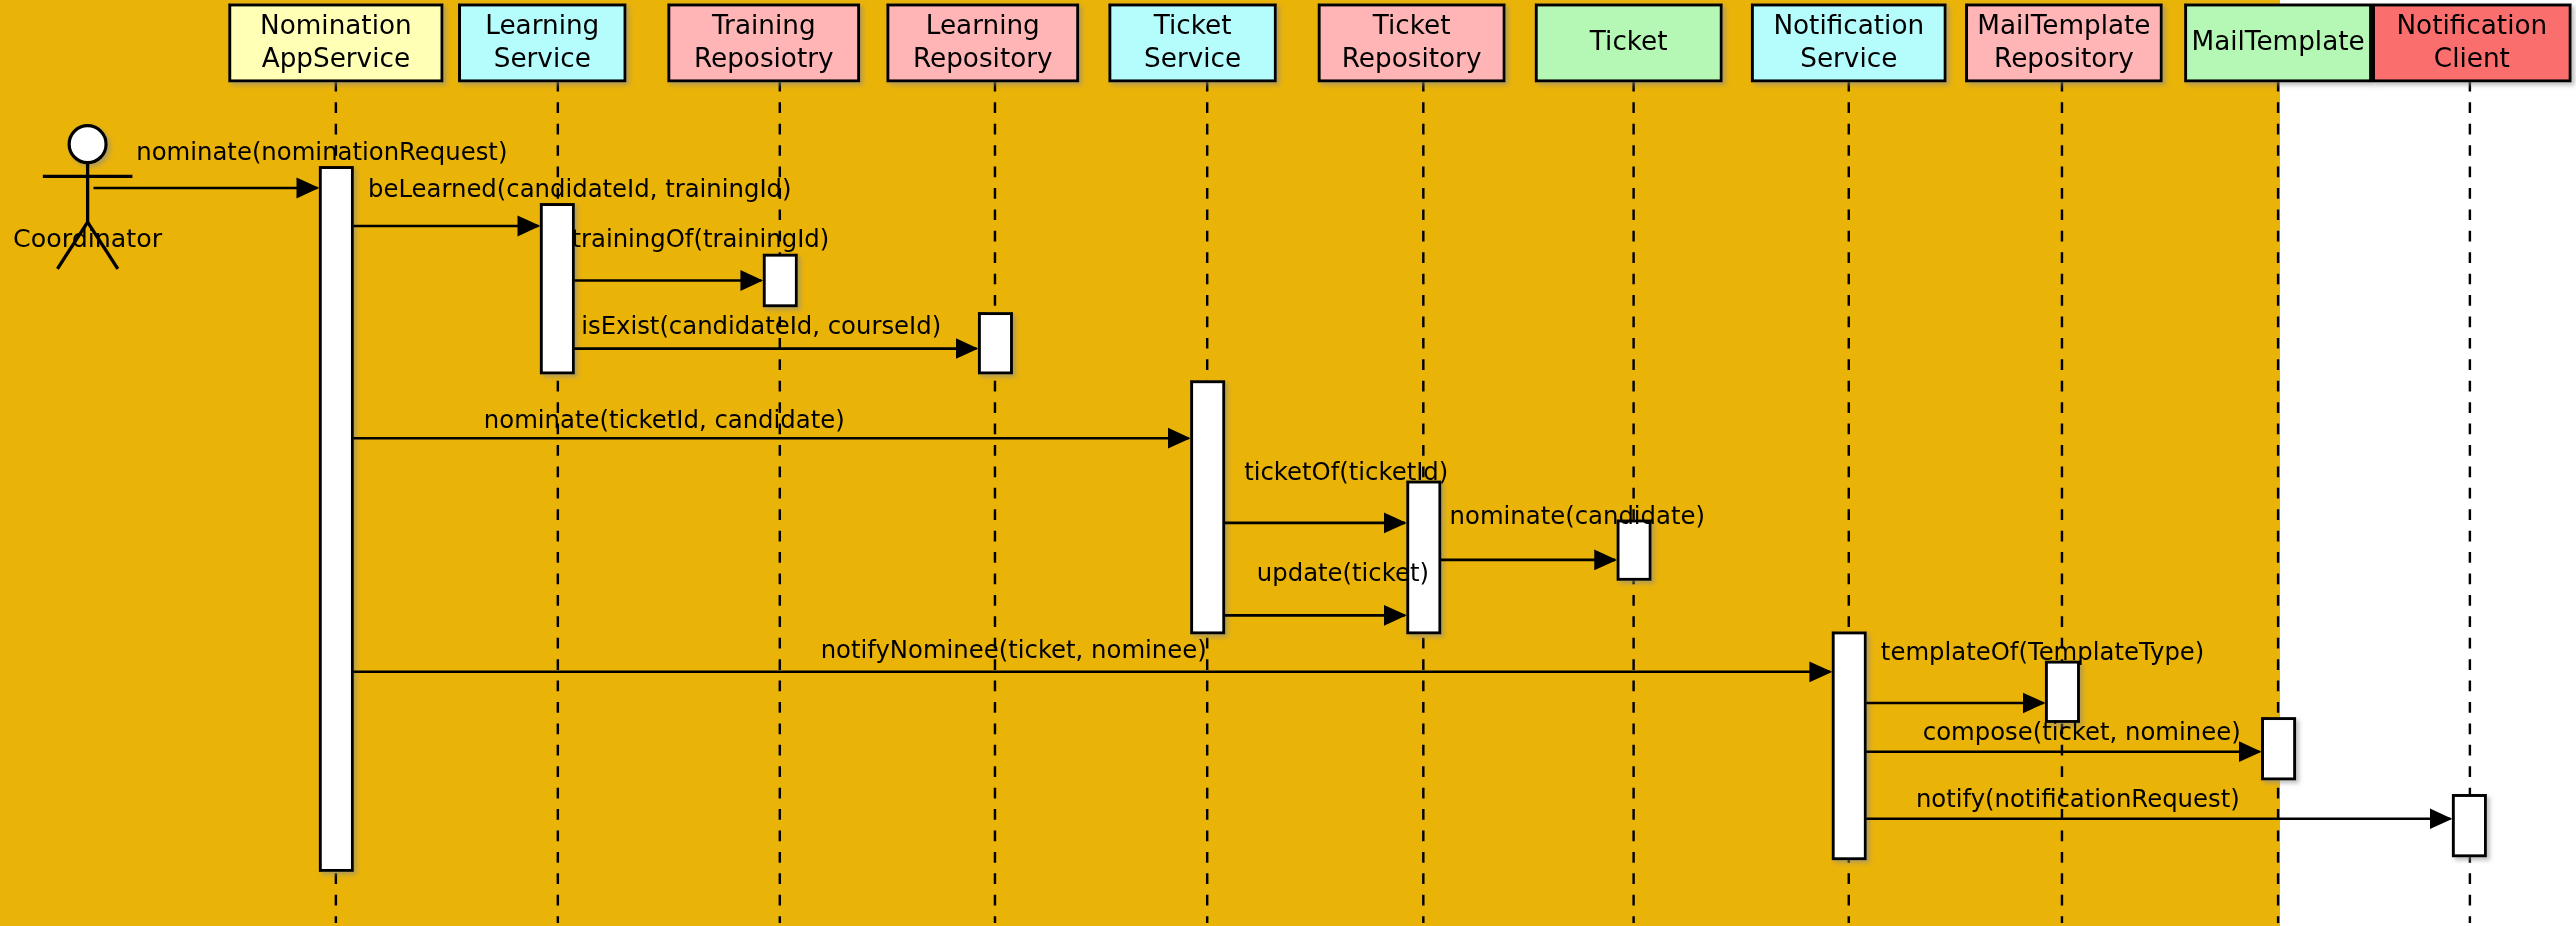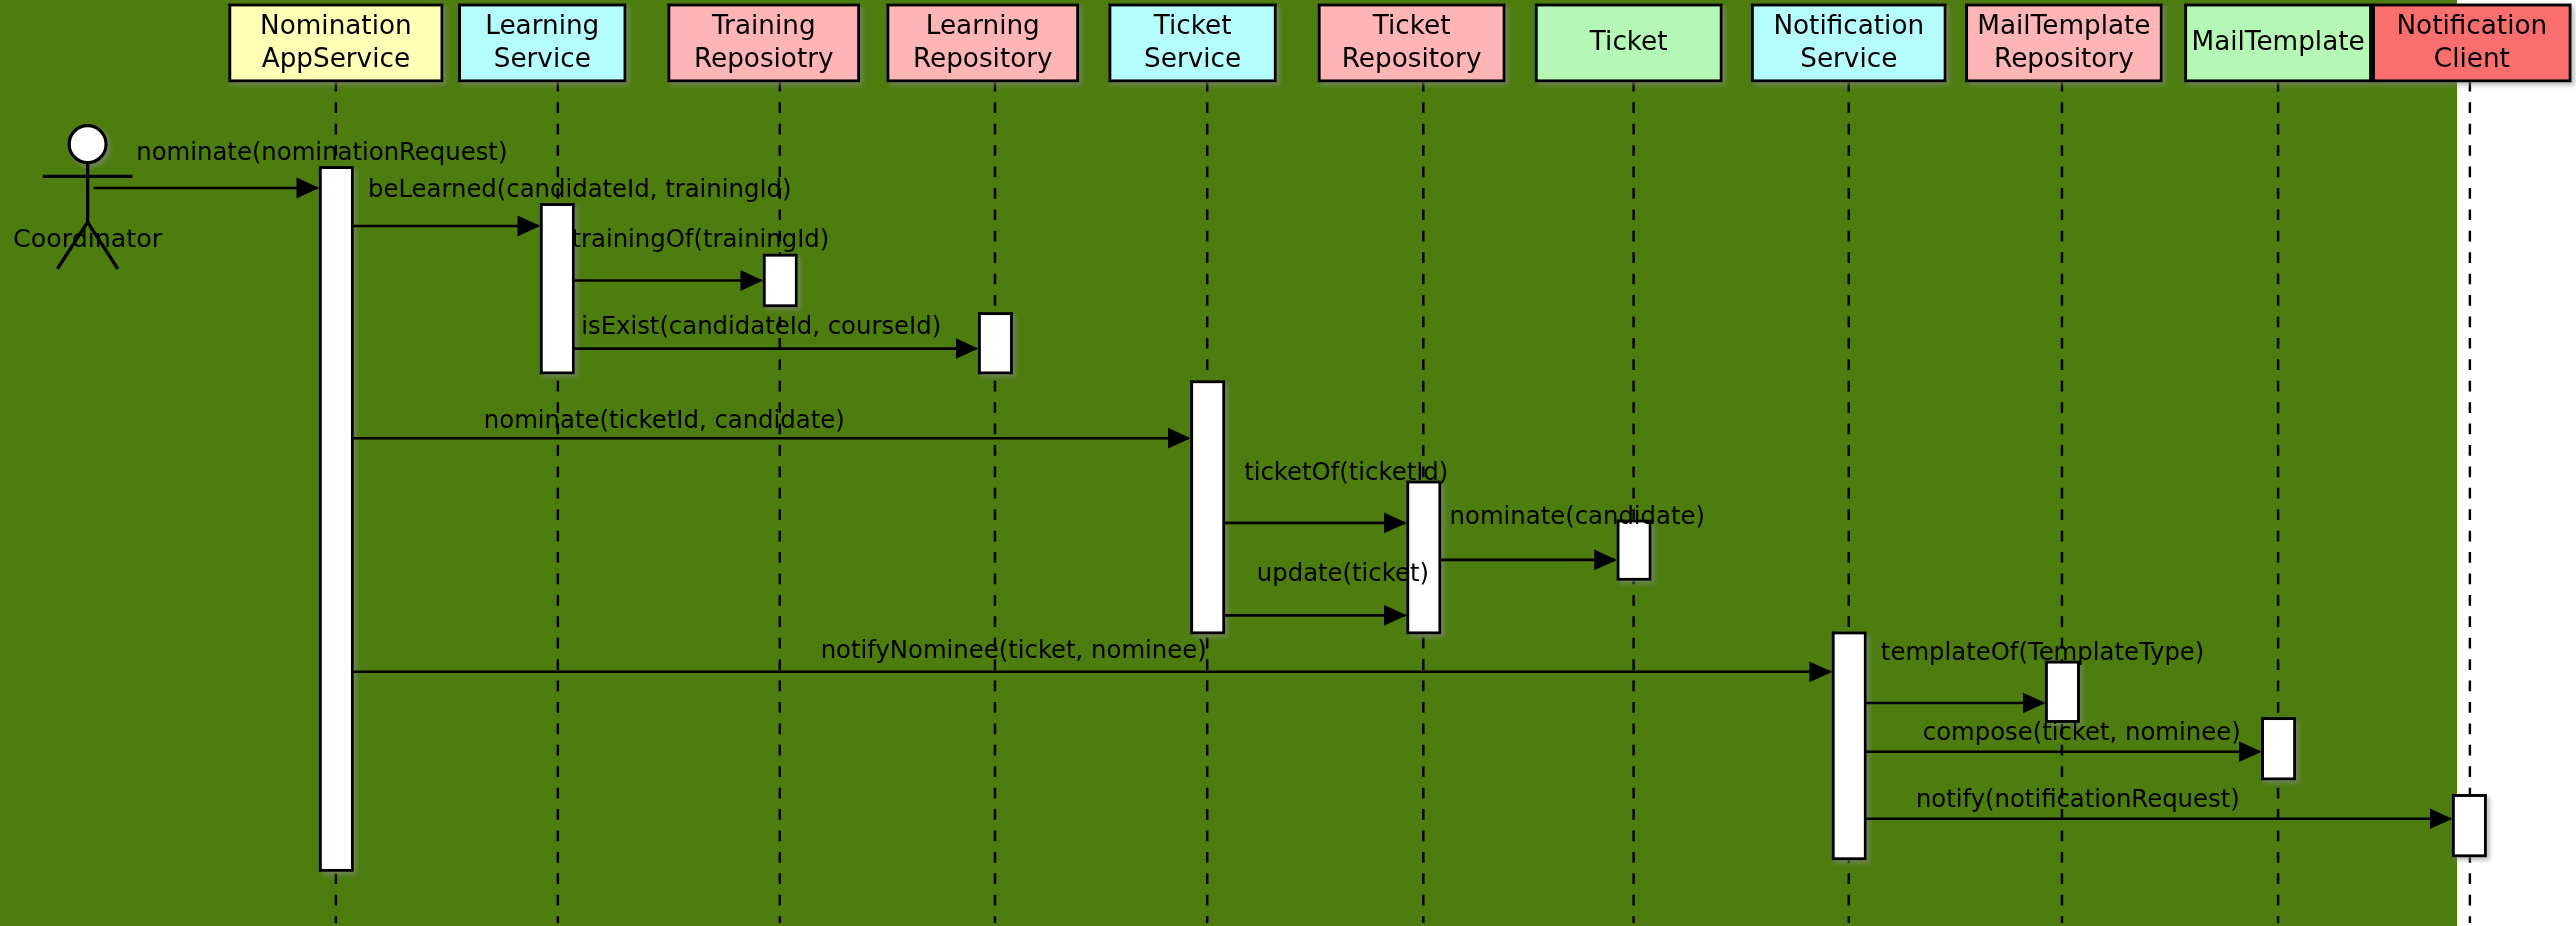--- a/index.html
+++ b/index.html
@@ -9,23 +9,23 @@
     background: #ffffff;
   }
   body {
     width: 2576px;
     height: 927px;
     overflow: hidden;
     font-family: "DejaVu Sans", "Liberation Sans", sans-serif;
   }
   #diagram-root {
     position: relative;
-    width: 2457px;
+    width: 2280px;
     height: 927px;
-    background: #4d7c0f;
+    background: #eab308;
   }
   svg#seq-svg {
     display: block;
     width: 2576px;
     height: 927px;
   }
   .lifeline-box rect {
     stroke: #000000;
     stroke-width: 3;
   }

